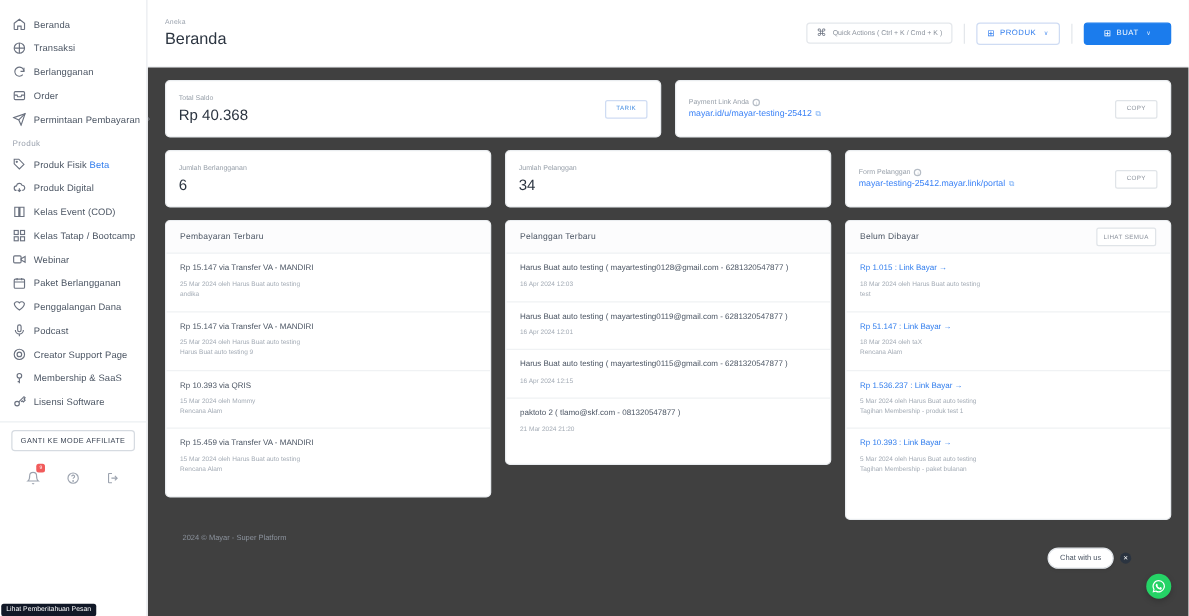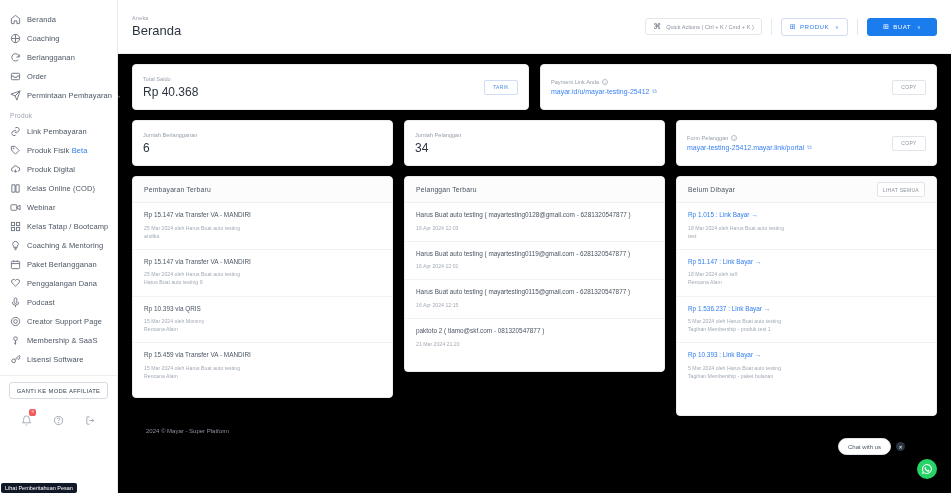--- a/index.html
+++ b/index.html
@@ -102,21 +102,21 @@
   .btn-produk, .btn-buat {
     display: flex; align-items: center; gap: 4px;
     height: 18px; padding: 0 8px; border-radius: 3px;
     font-size: 6.2px; letter-spacing: .4px; cursor: pointer;
   }
   .btn-produk { border: 1px solid #cfdcf3; color: #2f7ced; background: #fff; }
   .btn-buat { background: #1b7ced; color: #fff; border: 1px solid #1b7ced; width: 70px; justify-content: center; }
   .btn-icon { font-size: 7px; }
   .caret { font-size: 5px; opacity: .8; margin-left: 2px; }
 
-  .content { flex: 1; overflow: hidden; padding: 10px 14px 0 14px; background: #000000; }
+  .content { flex: 1; overflow: hidden; padding: 10px 14px 0 14px; background: #404040; }
 
   .cards-row { display: flex; gap: 11px; margin-bottom: 10px; }
   .stat-card {
     flex: 1; border: 1px solid #eaedf0; border-radius: 4px;
     background: #fff; height: 46px;
     padding: 8px 10px; display: flex; align-items: center; justify-content: space-between;
   }
   .stat-card.half { flex: 1; }
   .stat-label { font-size: 5.6px; color: #98a0aa; margin-bottom: 3px; display: flex; align-items: center; gap: 3px; }
   .info-ico { width: 6px; height: 6px; border: .6px solid #b6bdc6; border-radius: 50%; display:inline-flex; align-items:center; justify-content:center; font-size:4px; color:#b6bdc6; }
@@ -196,21 +196,21 @@
       </div>
 
 
       <div class="nav-item">
         <span class="ico">
             <svg viewBox="0 0 24 24" fill="none" stroke="currentColor" stroke-width="2">
               <circle cx="12" cy="12" r="9"></circle>
               <path d="M12 3v18M3 12h18"></path>
             </svg>
           </span>
-        <span class="nav-label">Coaching</span>
+        <span class="nav-label">Transaksi</span>
       </div>
 
       <div class="nav-item">
         <span class="ico">
             <svg viewBox="0 0 24 24" fill="none" stroke="currentColor" stroke-width="2">
               <path d="M20 11a8 8 0 10-2 6"></path>
               <path d="M20 5v6h-6"></path>
             </svg>
           </span>
         <span class="nav-label">Berlangganan</span>
@@ -232,29 +232,20 @@
               <path d="M22 2L11 13"></path>
               <path d="M22 2l-7 20-4-9-9-4z"></path>
             </svg>
           </span>
         <span class="nav-label">Permintaan Pembayaran</span>
         <span class="nav-chev">›</span>
       </div>
 
       <div class="nav-section">Produk</div>
 
-      <div class="nav-item">
-        <span class="ico">
-            <svg viewBox="0 0 24 24" fill="none" stroke="currentColor" stroke-width="2">
-              <path d="M10 13a5 5 0 007 0l2-2a5 5 0 00-7-7l-1 1"></path>
-              <path d="M14 11a5 5 0 00-7 0l-2 2a5 5 0 007 7l1-1"></path>
-            </svg>
-          </span>
-        <span class="nav-label">Link Pembayaran</span>
-      </div>
 
       <div class="nav-item">
         <span class="ico">
             <svg viewBox="0 0 24 24" fill="none" stroke="currentColor" stroke-width="2">
               <path d="M20 12l-8 8-9-9V3h8z"></path>
               <circle cx="7.5" cy="7.5" r="1"></circle>
             </svg>
           </span>
         <span class="nav-label"><span>Produk Fisik</span> <span class="beta">Beta</span></span>
       </div>
@@ -268,55 +259,46 @@
           </span>
         <span class="nav-label">Produk Digital</span>
       </div>
 
       <div class="nav-item">
         <span class="ico">
             <svg viewBox="0 0 24 24" fill="none" stroke="currentColor" stroke-width="2">
               <path d="M4 4h7v16H4zM13 4h7v16h-7z"></path>
             </svg>
           </span>
-        <span class="nav-label">Kelas Online (COD)</span>
-      </div>
-
-      <div class="nav-item">
-        <span class="ico">
-            <svg viewBox="0 0 24 24" fill="none" stroke="currentColor" stroke-width="2">
-              <rect x="2" y="6" width="13" height="12" rx="2"></rect>
-              <path d="M15 11l7-4v10l-7-4z"></path>
-            </svg>
-          </span>
-        <span class="nav-label">Webinar</span>
+        <span class="nav-label">Kelas Event (COD)</span>
       </div>
 
       <div class="nav-item">
         <span class="ico">
             <svg viewBox="0 0 24 24" fill="none" stroke="currentColor" stroke-width="2">
               <rect x="3" y="3" width="7" height="7"></rect>
               <rect x="14" y="3" width="7" height="7"></rect>
               <rect x="3" y="14" width="7" height="7"></rect>
               <rect x="14" y="14" width="7" height="7"></rect>
             </svg>
           </span>
         <span class="nav-label">Kelas Tatap / Bootcamp</span>
       </div>
 
-
-      <div class="nav-item">
-        <span class="ico">
-            <svg viewBox="0 0 24 24" fill="none" stroke="currentColor" stroke-width="2">
-              <path d="M9 18h6M10 21h4"></path>
-              <path d="M12 3a6 6 0 00-4 10.5V16h8v-2.5A6 6 0 0012 3z"></path>
-            </svg>
-          </span>
-        <span class="nav-label">Coaching &amp; Mentoring</span>
-      </div>
+      <div class="nav-item">
+        <span class="ico">
+            <svg viewBox="0 0 24 24" fill="none" stroke="currentColor" stroke-width="2">
+              <rect x="2" y="6" width="13" height="12" rx="2"></rect>
+              <path d="M15 11l7-4v10l-7-4z"></path>
+            </svg>
+          </span>
+        <span class="nav-label">Webinar</span>
+      </div>
+
+
 
       <div class="nav-item">
         <span class="ico">
             <svg viewBox="0 0 24 24" fill="none" stroke="currentColor" stroke-width="2">
               <rect x="3" y="5" width="18" height="16" rx="2"></rect>
               <path d="M3 10h18M8 3v4M16 3v4"></path>
             </svg>
           </span>
         <span class="nav-label">Paket Berlangganan</span>
       </div>

